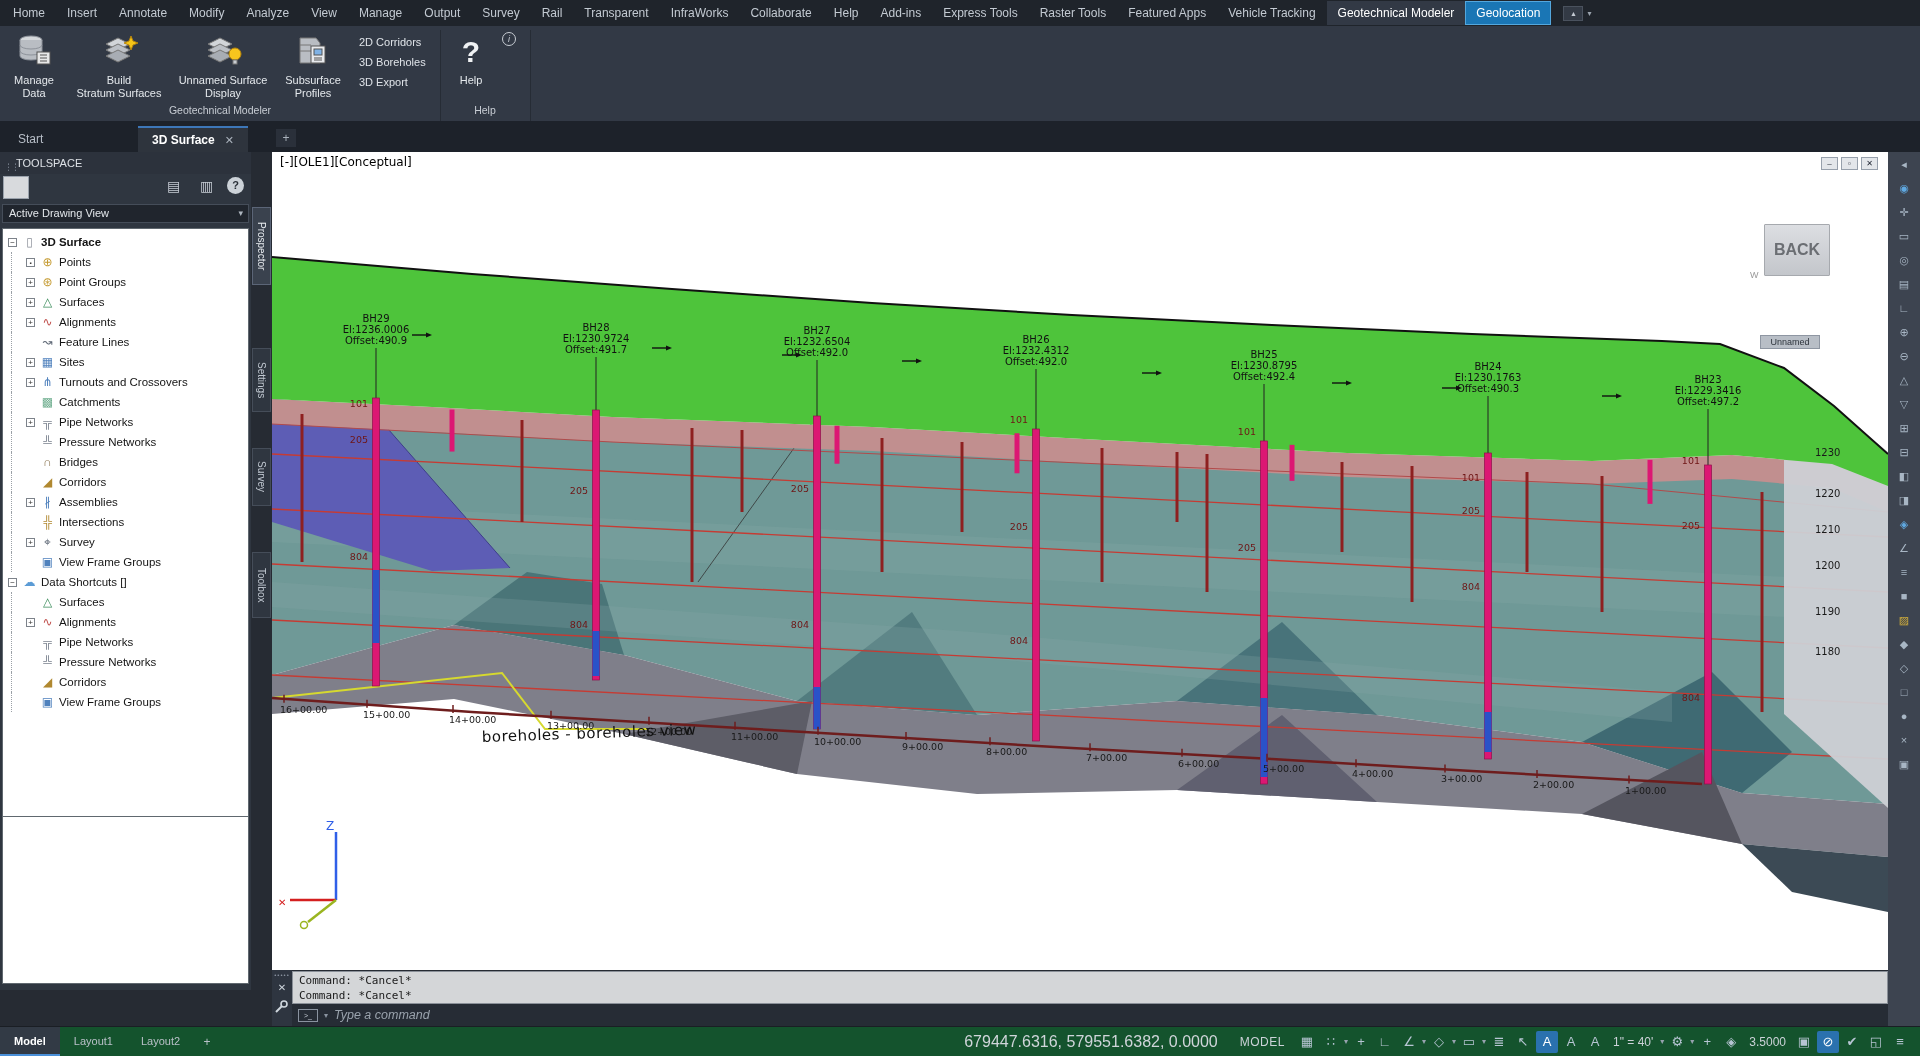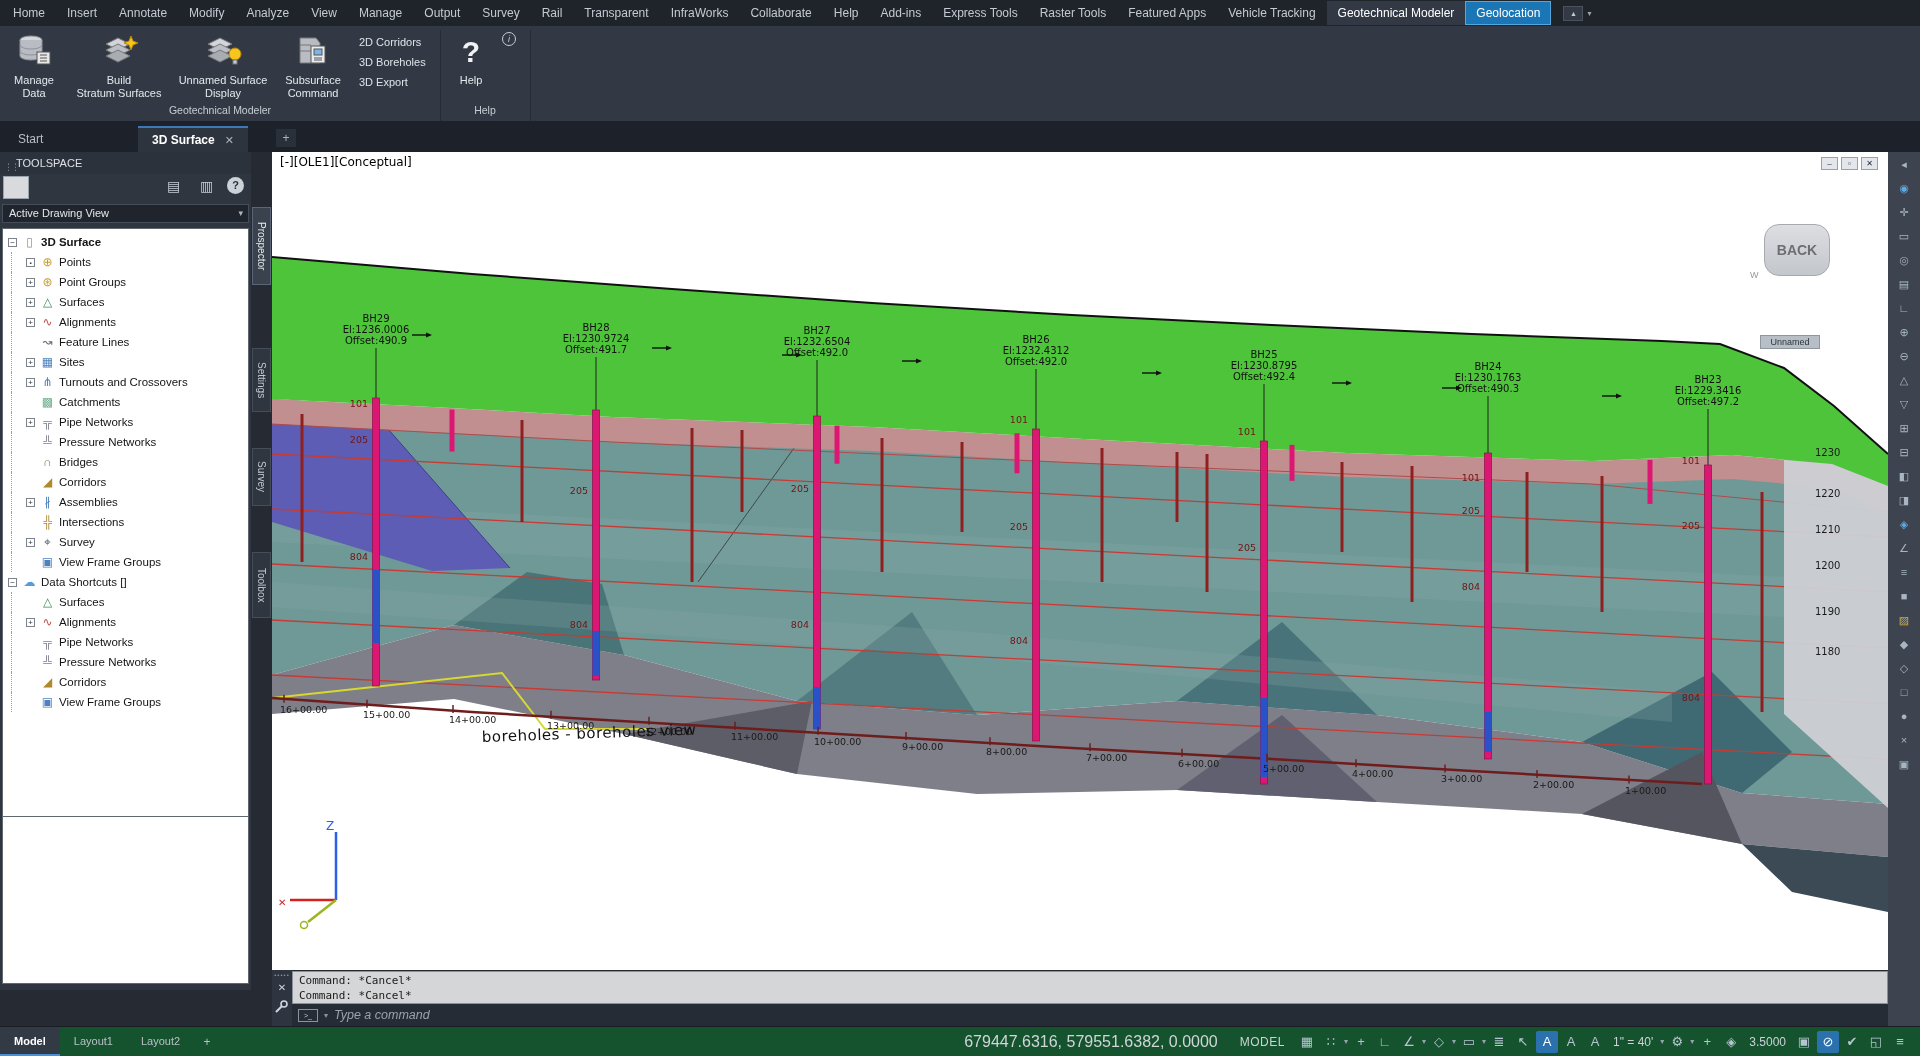--- a/index.html
+++ b/index.html
@@ -70,22 +70,22 @@
   .side-tab.active { background:#3a424e; border-color:#5b6577; color:#e8ecf0; }
 
   
   #viewport { left:272px; top:152px; width:1616px; height:818px; background:#ffffff; overflow:hidden; }
   #vp-label { position:absolute; left:8px; top:3px; font-size:12px; color:#000; z-index:5;
     font-family:"DejaVu Sans", sans-serif; }
   #vp-winbtns { position:absolute; right:10px; top:5px; z-index:5; display:flex; gap:3px; }
   #vp-winbtns span { width:17px; height:13px; background:#e3e6ea; border:1px solid #97a0ac;
     font-size:8px; line-height:11px; text-align:center; color:#1d2330; }
   #viewcube { position:absolute; left:1492px; top:72px; width:66px; height:52px; z-index:4;
-    background:linear-gradient(180deg,#dcdee2,#c3c6cb); border:1px solid #a6a9ae; border-radius:15px;
-    color:#6b6e73; font-size:14px; font-weight:bold; display:flex; align-items:center; justify-content:center; }
+    background:linear-gradient(180deg,#dcdee2,#c3c6cb); border:1px solid #a6a9ae; border-radius:1px;
+    color:#6b6e73; font-size:16px; font-weight:bold; display:flex; align-items:center; justify-content:center; }
   #vc-compass { position:absolute; left:1478px; top:118px; z-index:4; color:#999; font-size:9px; }
   #unnamed-chip { position:absolute; left:1488px; top:183px; z-index:4; width:60px; height:14px;
     background:#b8bec6; border:1px solid #8e96a2; color:#2e343c; font-size:9px; text-align:center; line-height:12px; }
   #scene { position:absolute; left:0; top:0; }
 
   
   #nav-strip { left:1888px; top:152px; width:32px; height:874px; background:#3d4450; }
   .nav-ico { height:24px; display:flex; align-items:center; justify-content:center; font-size:11px; color:#a8b6c4; }
 
   
@@ -190,21 +190,21 @@
     <div class="bicon">
       <svg width="38" height="38">
           <path d="M6 6 h16 l4 5 v20 h-20z" fill="#b9bdc3" stroke="#777"></path>
       <path d="M6 13 h11 M6 19 h11" stroke="#777"></path>
       <rect x="17" y="14" width="14" height="17" fill="#e9ebee" stroke="#555"></rect>
       <rect x="20" y="17" width="8" height="6" fill="#7fb2e5" stroke="#555"></rect>
       <path d="M20 26 h8 M20 28 h8" stroke="#555"></path>
         </svg>
     </div>
     <div>Subsurface</div>
-      <div>Command</div>
+      <div>Profiles</div>
   </div>
   <div class="abs" id="rib-links" style="left:359px;top:6px;width:78px;">
       <div class="riblink">2D Corridors</div>
       <div class="riblink">3D Boreholes</div>
       <div class="riblink">3D Export</div>
     </div>
   <div class="panel-label" style="left:120px;width:200px;">Geotechnical Modeler</div>
   <div class="panel-sep" style="left:440px;"></div>
   <div class="bigbtn" style="left:446px;width:50px;">
     <div class="bicon" style="font-size:30px;font-weight:bold;color:#f0f2f4;">?</div>

